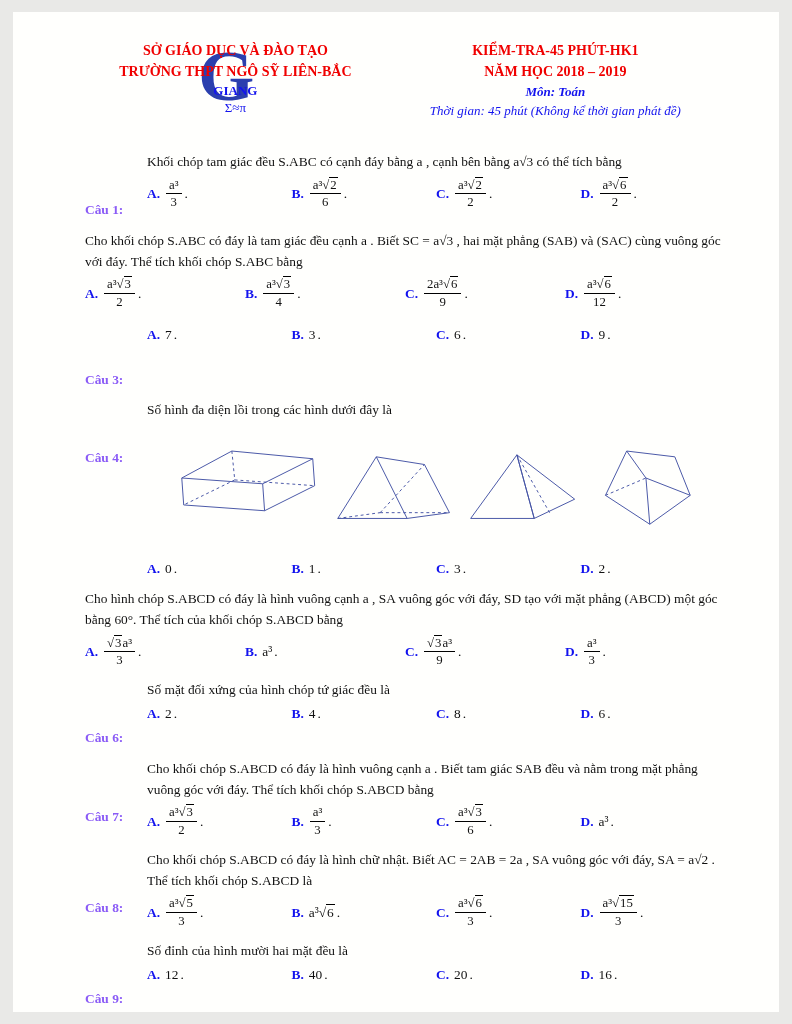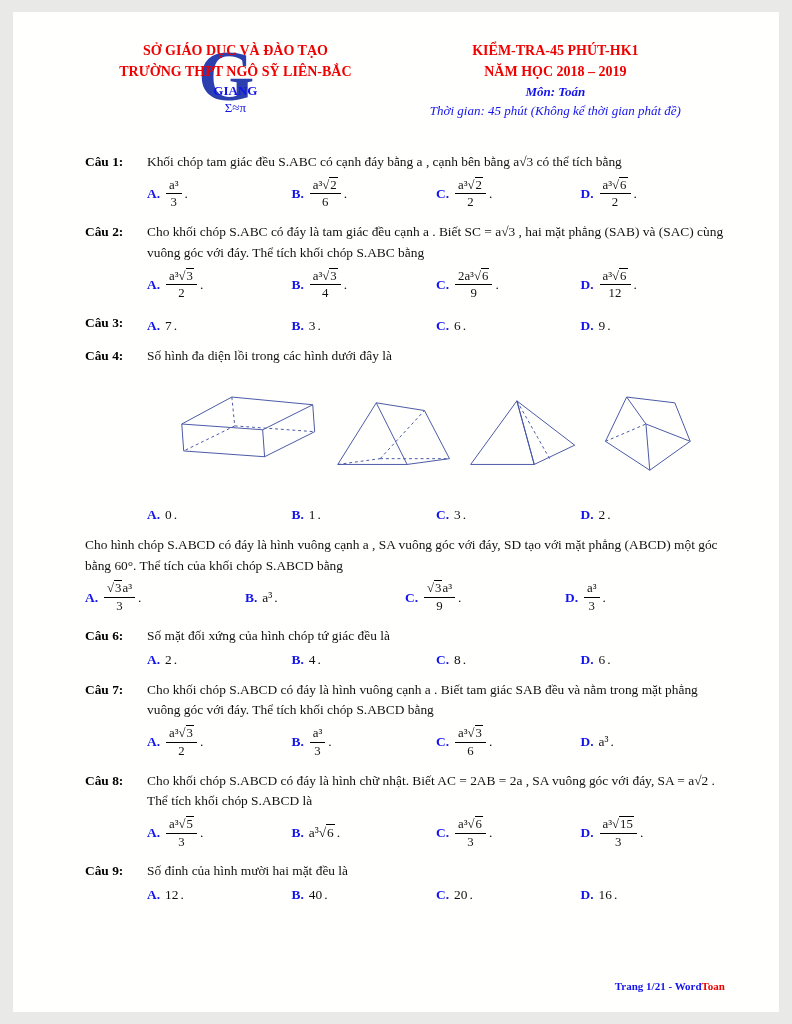--- a/index.html
+++ b/index.html
@@ -16,21 +16,21 @@
           font-weight:700;color:#2b3fae;z-index:1;user-select:none;}
   .giang{color:#1313ee;font-weight:700;font-size:13px;position:relative;z-index:2;line-height:1.4;}
   .logo-sym{color:#1313ee;font-size:13px;position:relative;z-index:2;line-height:1.2;}
   .h-right{flex:1;text-align:center;}
   .hr-red{color:#f00000;font-weight:700;font-size:14px;line-height:1.5;}
   .hr-blue-b{color:#1313ee;font-style:italic;font-weight:700;font-size:13px;line-height:1.5;}
   .hr-blue{color:#1313ee;font-style:italic;font-size:13px;line-height:1.45;}
 
   
   .q{display:flex;margin-bottom:10px;}
-  .qlab{width:62px;flex:none;color:#000000;font-weight:700;line-height:1.55;}
+  .qlab{width:62px;flex:none;color:#8b5cf6;font-weight:700;line-height:1.55;margin-top:48px;}
   .qbody{flex:1;}
   .qtext{line-height:1.55;}
   .choices{display:flex;margin-top:3px;align-items:center;min-height:20px;}
   .choice{flex:1;display:flex;align-items:center;}
   .opt{color:#1313ee;font-weight:700;margin-right:5px;font-style:normal;}
   .tail{margin-left:2px;}
   .frac{display:inline-flex;flex-direction:column;align-items:center;line-height:1.15;
         font-size:12.8px;margin:2px 1px;}
   .frac .num{padding:0 3px 1px;border-bottom:1px solid #000;}
   .frac .den{padding-top:1px;}
@@ -99,21 +99,20 @@
                 <span class="cval"><span class="frac">
                     <span class="num"><span class="mexpr">a³<span class="sq">√<span class="rd">6</span></span></span></span>
                     <span class="den">2</span>
                   </span></span>
                 <span class="tail">.</span>
               </span>
             </div>
           </div>
         </section>
         <section class="q">
-          <div class="qlab">Câu 2:</div>
           <div class="qbody">
             <div class="qtext">Cho khối chóp S.ABC có đáy là tam giác đều cạnh a . Biết SC = a√3 , hai mặt phẳng (SAB) và (SAC) cùng vuông góc với đáy. Thể tích khối chóp S.ABC bằng</div>
             <div class="choices">
               <span class="choice">
                 <b class="opt">A.</b>
                 <span class="cval"><span class="frac">
                     <span class="num"><span class="mexpr">a³<span class="sq">√<span class="rd">3</span></span></span></span>
                     <span class="den">2</span>
                   </span></span>
                 <span class="tail">.</span>

